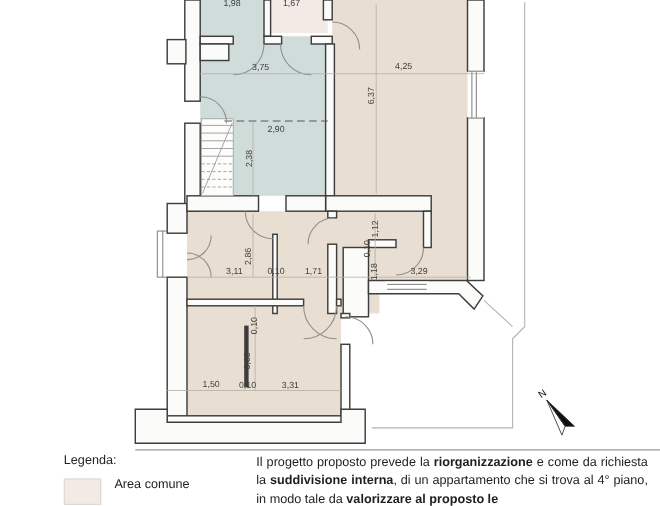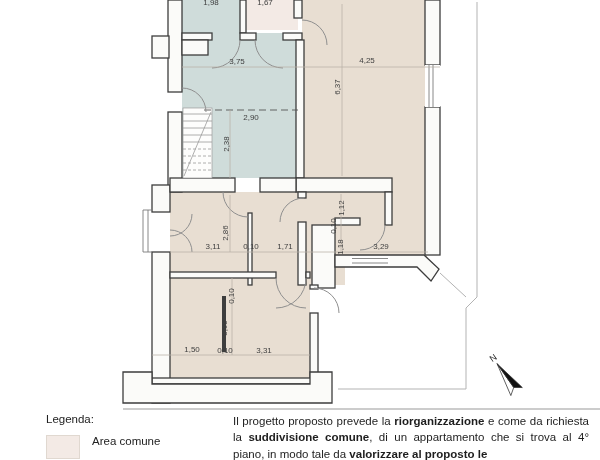--- a/index.html
+++ b/index.html
@@ -19,21 +19,21 @@
   .stair{stroke:#9a9a9a;stroke-width:0.8;fill:none;}
   .stair-bg{fill:#fdfdfc;stroke:#9a9a9a;stroke-width:0.7;}
   .dashline{stroke:#555;stroke-width:0.9;fill:none;stroke-dasharray:7 4;}
   .dimline{stroke:#b8b0a6;stroke-width:0.75;fill:none;}
   .dimtxt{font-size:8px;fill:#3f3f3f;text-anchor:middle;}
   .terrace{fill:none;stroke:#b3b3b3;stroke-width:1;}
   .groundline{stroke:#999;stroke-width:1;fill:none;}
   .north-needle-dark{fill:#111;stroke:#333;stroke-width:0.7;}
   .north-needle-light{fill:#fff;stroke:#333;stroke-width:0.7;}
   .north-n{font-size:9px;fill:#111;text-anchor:middle;}
-  #legend{position:absolute;left:46px;top:413px;color:#222;}
+  #legend{position:absolute;left:58px;top:413px;color:#222;}
   #legend .legend-title{font-size:11.5px;margin:0 0 10px 0;}
   #legend .legend-row{display:flex;align-items:flex-start;margin-top:1px;}
   #legend .swatch{width:32px;height:22px;border:1px solid #e0d8d0;}
   #legend .legend-label{font-size:11.5px;margin-left:12px;}
   #description{
     position:absolute;left:233px;top:413px;width:356px;
     font-size:11.5px;line-height:1.43;color:#1e1e1e;text-align:justify;
   }
 </style>
 </head>
@@ -184,14 +184,14 @@
 
 <div id="legend">
   <div class="legend-title">Legenda:</div>
   <div class="legend-row">
     <div class="swatch" style="background: rgb(243, 234, 229);"></div>
     <div class="legend-label">Area comune</div>
   </div>
 </div>
 
 <div id="description">
-  <span>Il progetto proposto prevede la </span><b>riorganizzazione</b><span> e come da richiesta la </span><b>suddivisione comune</b><span>, di un appartamento che si trova al 4° piano, in modo tale da </span><b>valorizzare al proposto le</b>
+  <span>Il progetto proposto prevede la </span><b>riorganizzazione</b><span> e come da richiesta la </span><b>suddivisione interna</b><span>, di un appartamento che si trova al 4° piano, in modo tale da </span><b>valorizzare al proposto le</b>
 </div>
 
 </body></html>

